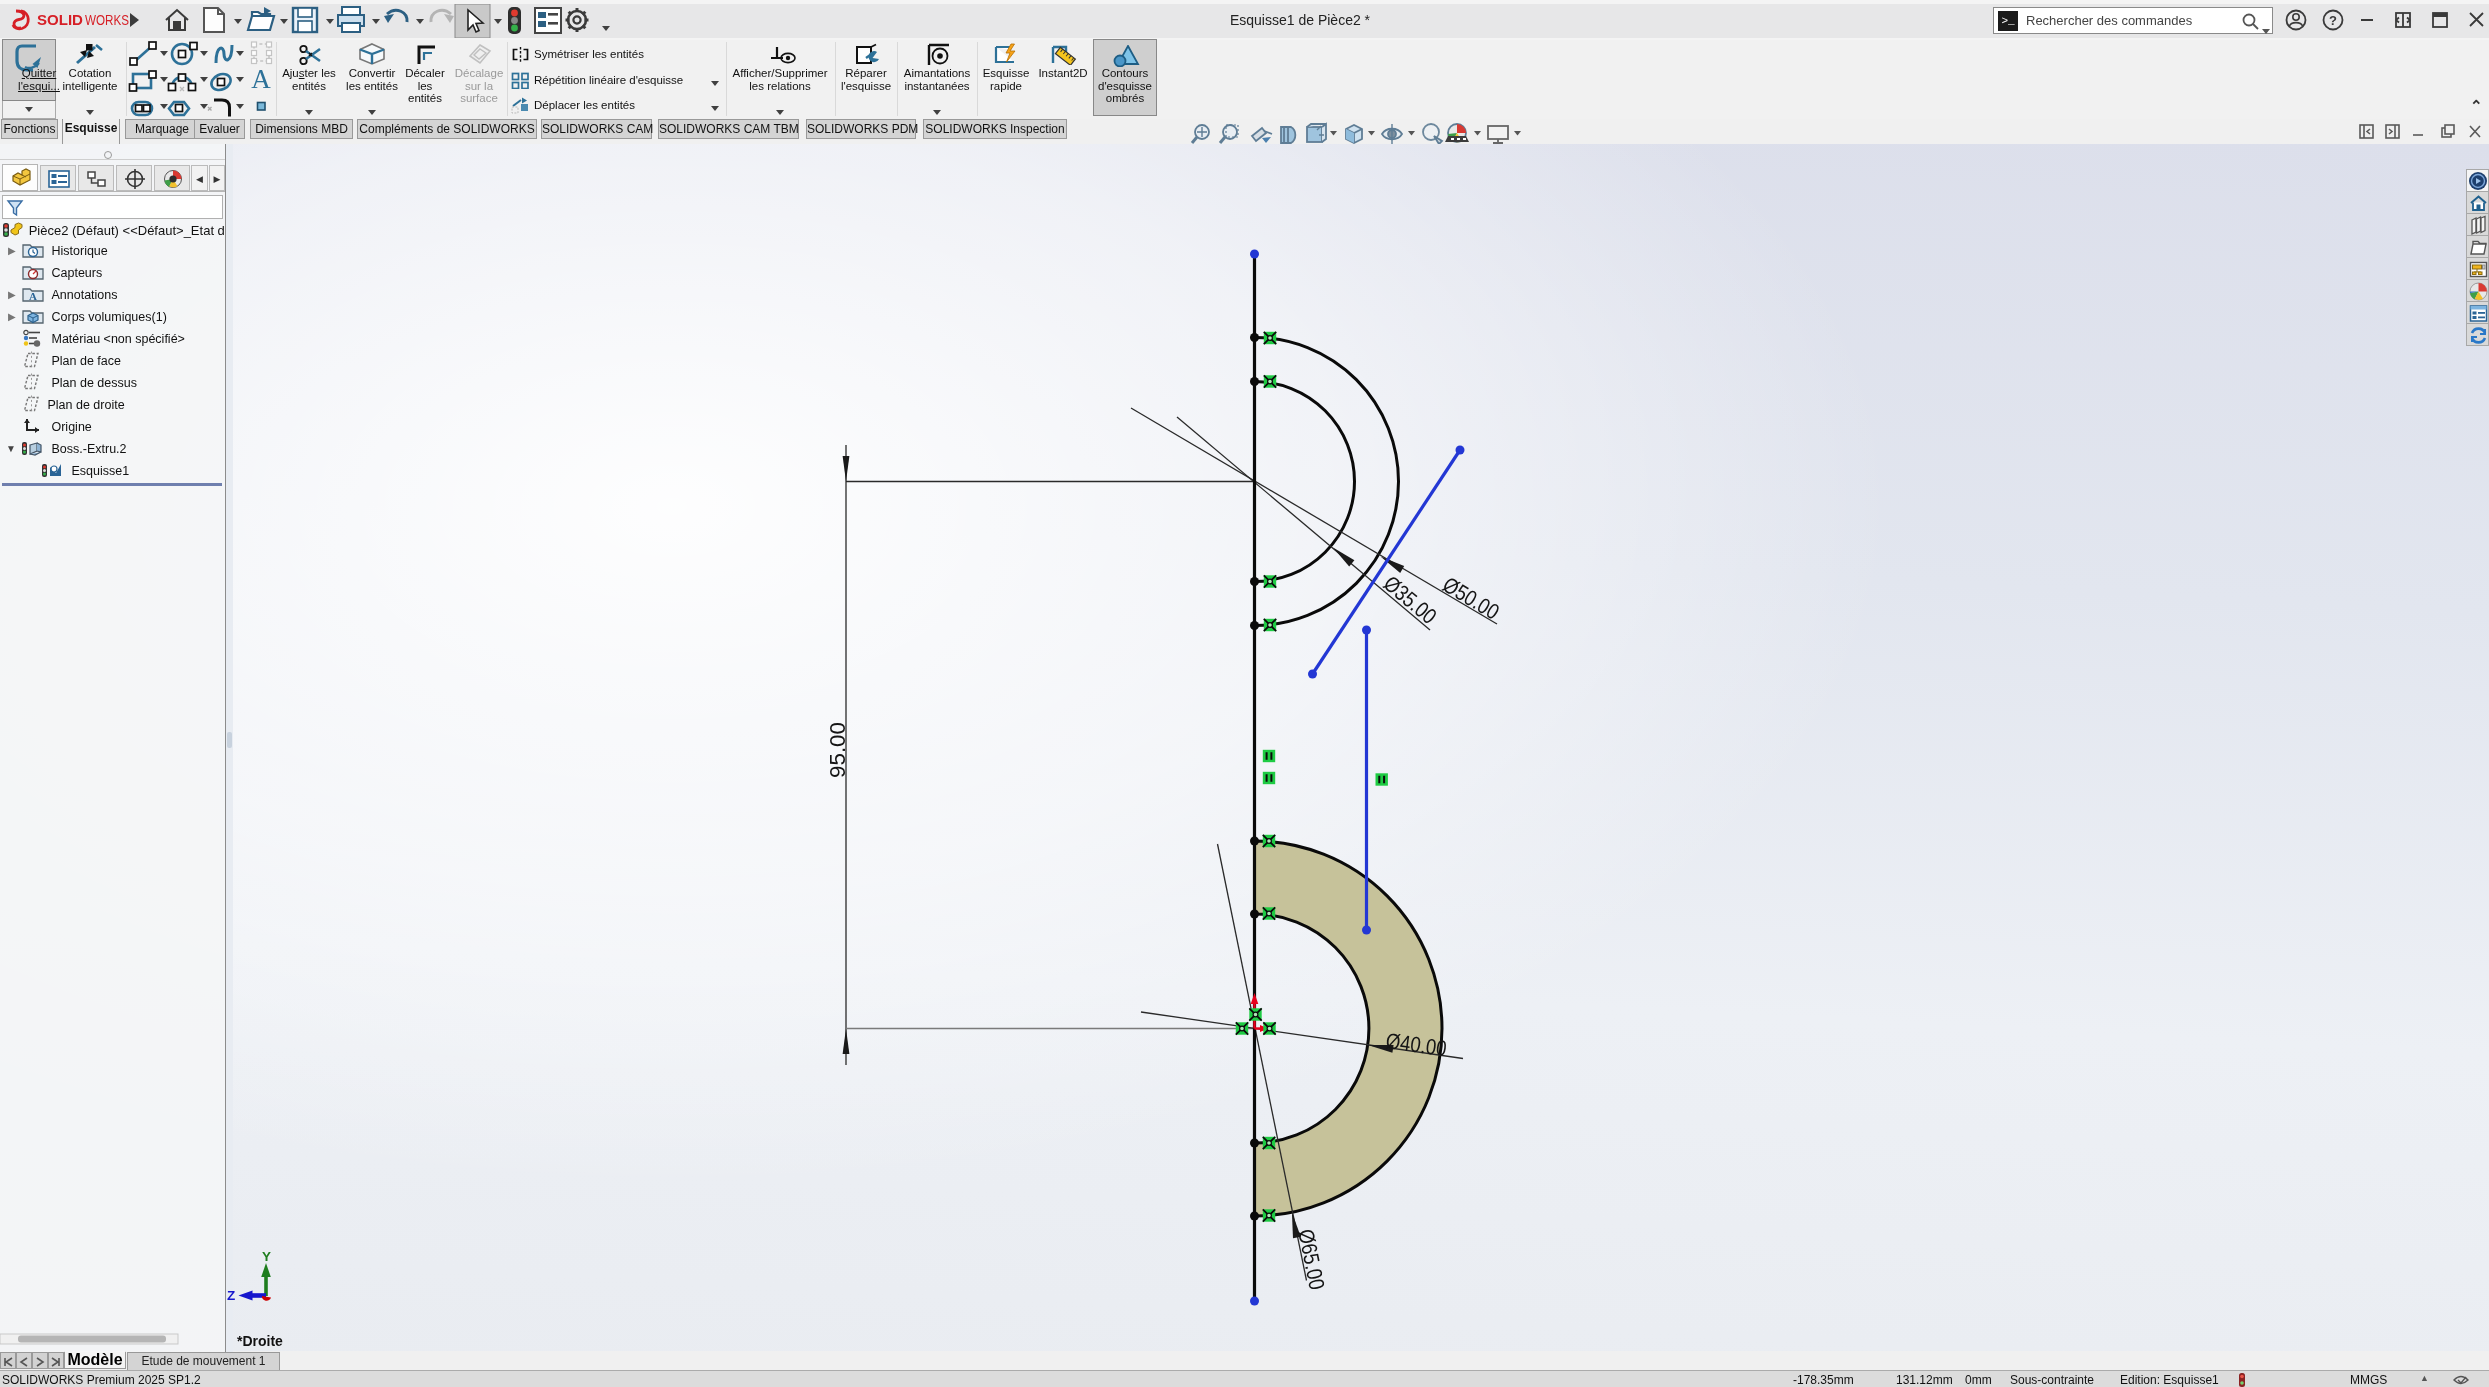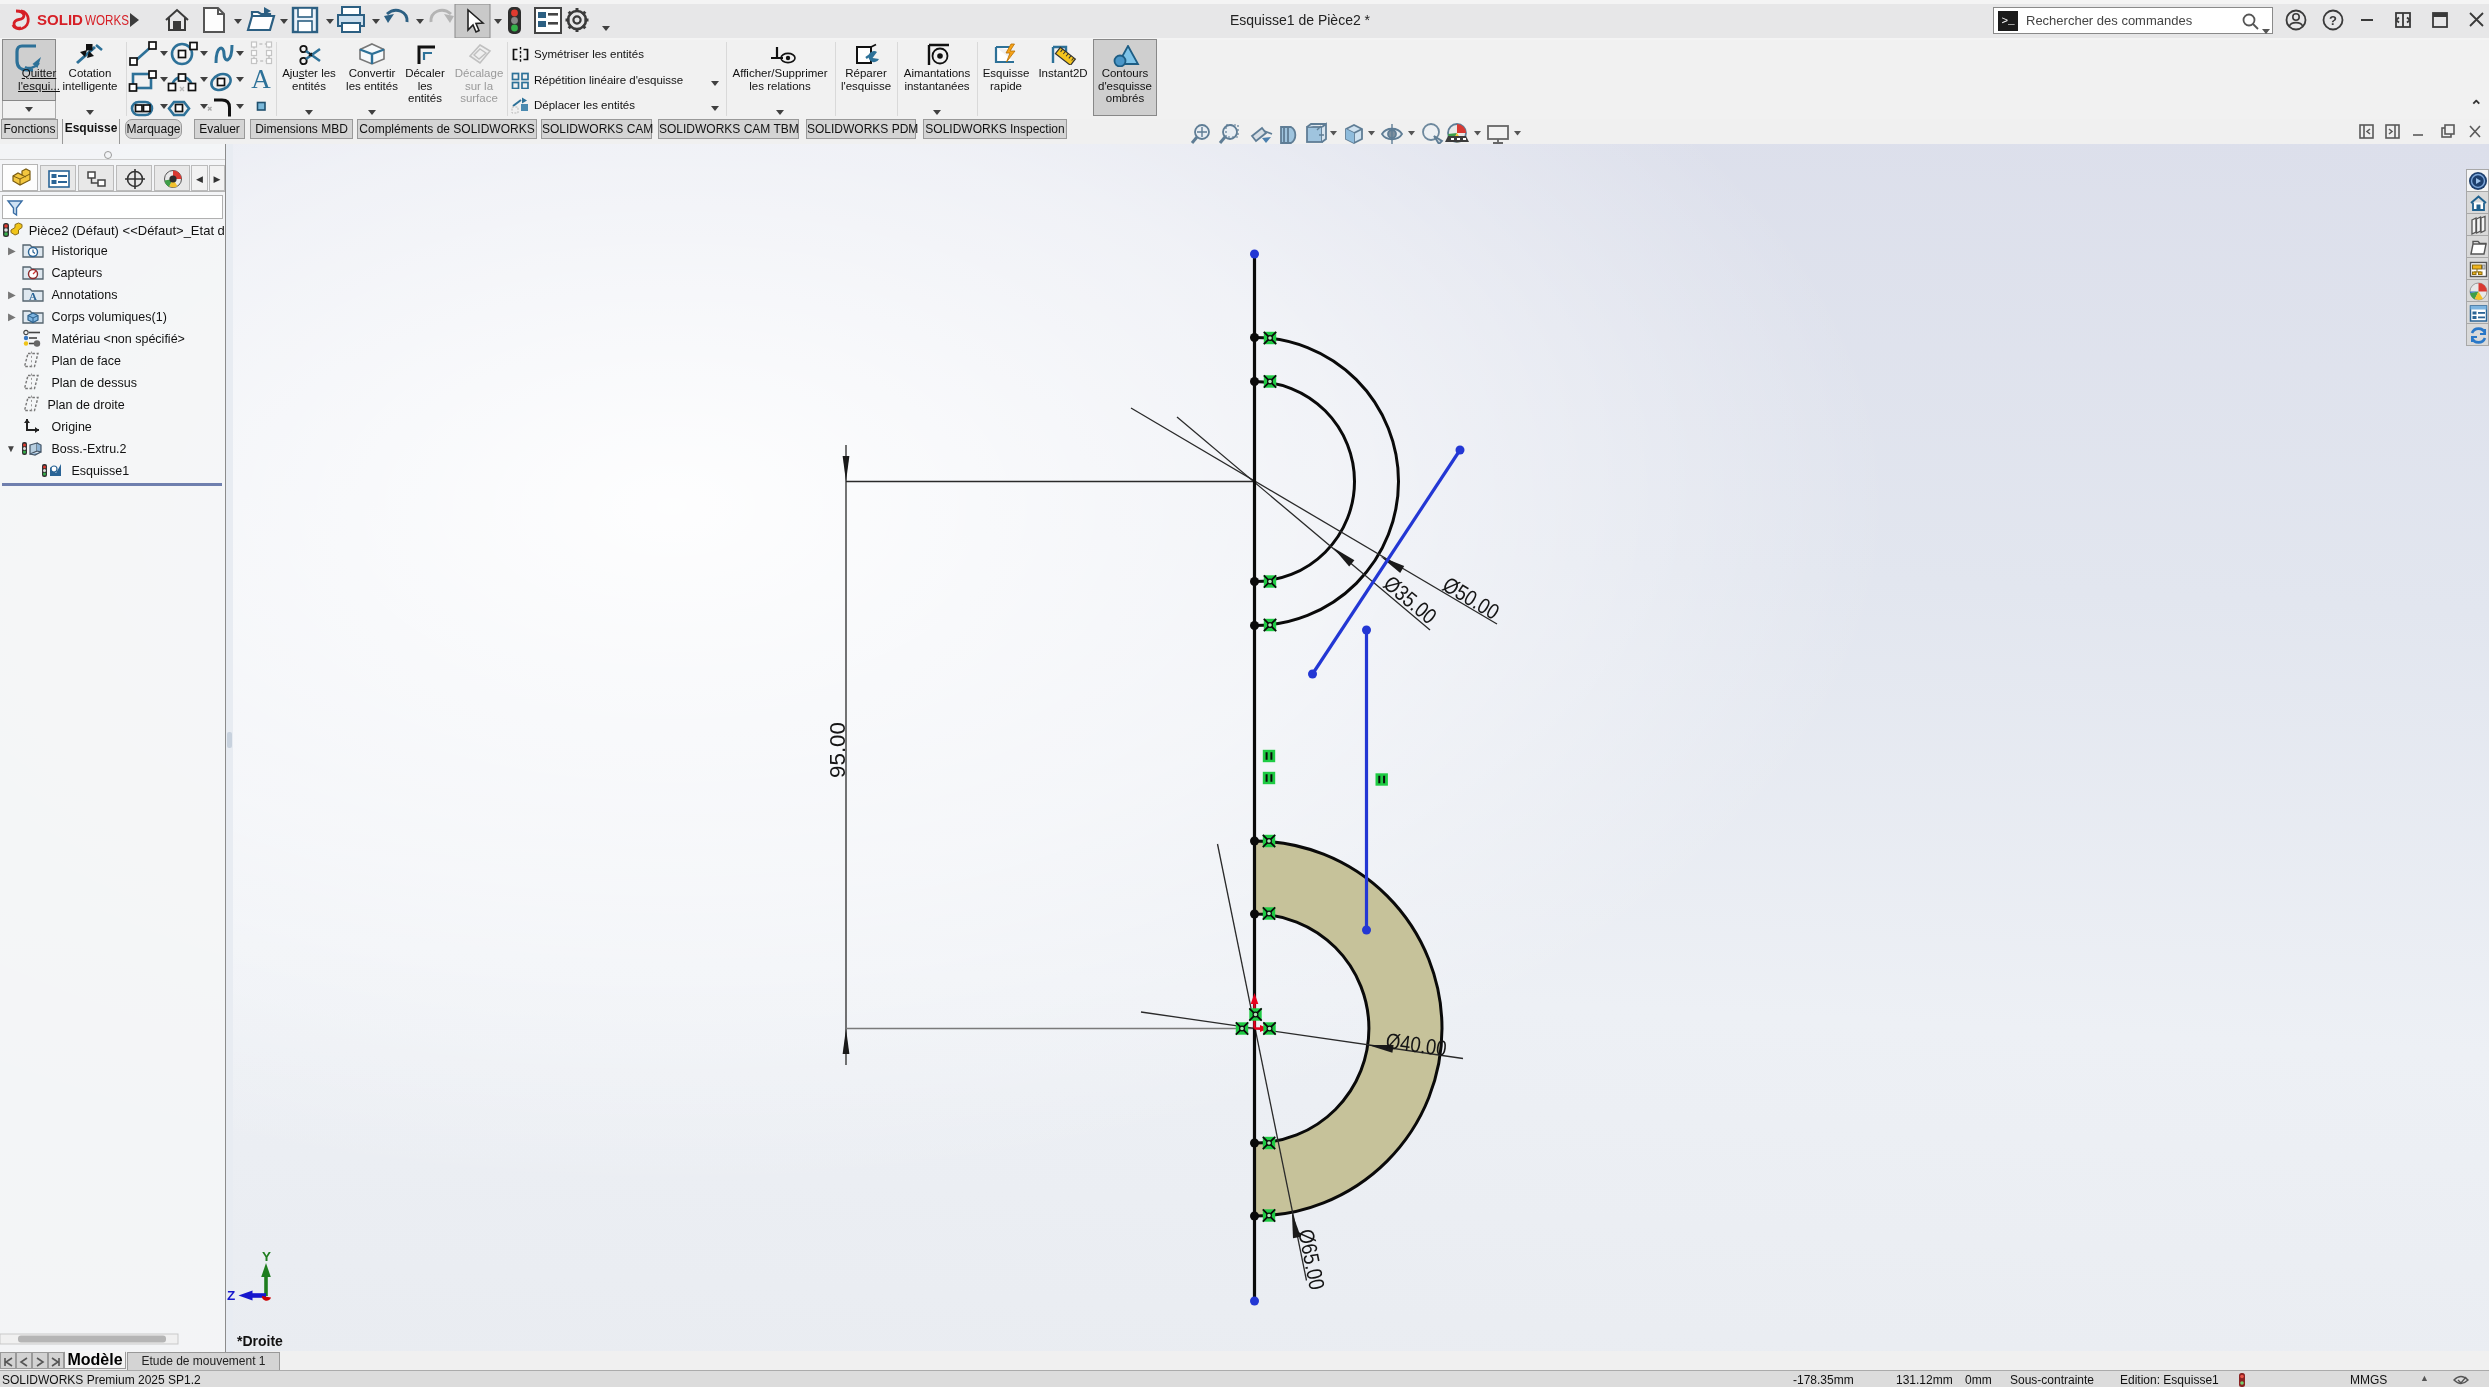--- a/index.html
+++ b/index.html
@@ -374,21 +374,21 @@
         <path d="M19 1 L29 19 H9 Z" fill="#7ec3e8" stroke="#1d5d84" stroke-width="1.8"></path>
         <circle cx="11" cy="16" r="5.5" fill="#4a96c8" stroke="#1d5d84" stroke-width="1.8"></circle>
       </svg>
     <div class="rbt" style="left:0;top:27px;width:64px;">Contours<br>d'esquisse<br>ombrés</div>
   </div>
   <div class="abs" style="left:2470px;top:57px;font-size:15px;color:#333;font-weight:bold;">⌃</div>
 </div>
 <div id="tabrow">
   <div class="tab" style="left:1px;width:57px;">Fonctions</div>
   <div class="tab active" style="left:62px;width:58px;">Esquisse</div>
-  <div class="tab" style="left:125px;width:57px;border-radius:7px;">Marquage</div>
+  <div class="tab" style="left:125px;width:74px;">Marquage</div>
   <div class="tab" style="left:194px;width:51px;">Evaluer</div>
   <div class="tab" style="left:250px;width:103px;">Dimensions MBD</div>
   <div class="tab" style="left:357px;width:180px;">Compléments de SOLIDWORKS</div>
   <div class="tab" style="left:541px;width:111px;">SOLIDWORKS CAM</div>
   <div class="tab" style="left:658px;width:141px;">SOLIDWORKS CAM TBM</div>
   <div class="tab" style="left:806px;width:110px;">SOLIDWORKS PDM</div>
   <div class="tab" style="left:923px;width:144px;">SOLIDWORKS Inspection</div>
 
   <svg class="abs" style="left:1190px;top:3px;" width="340" height="25" viewBox="0 0 340 25">
     <g fill="none" stroke="#5f7d95" stroke-width="1.8">

